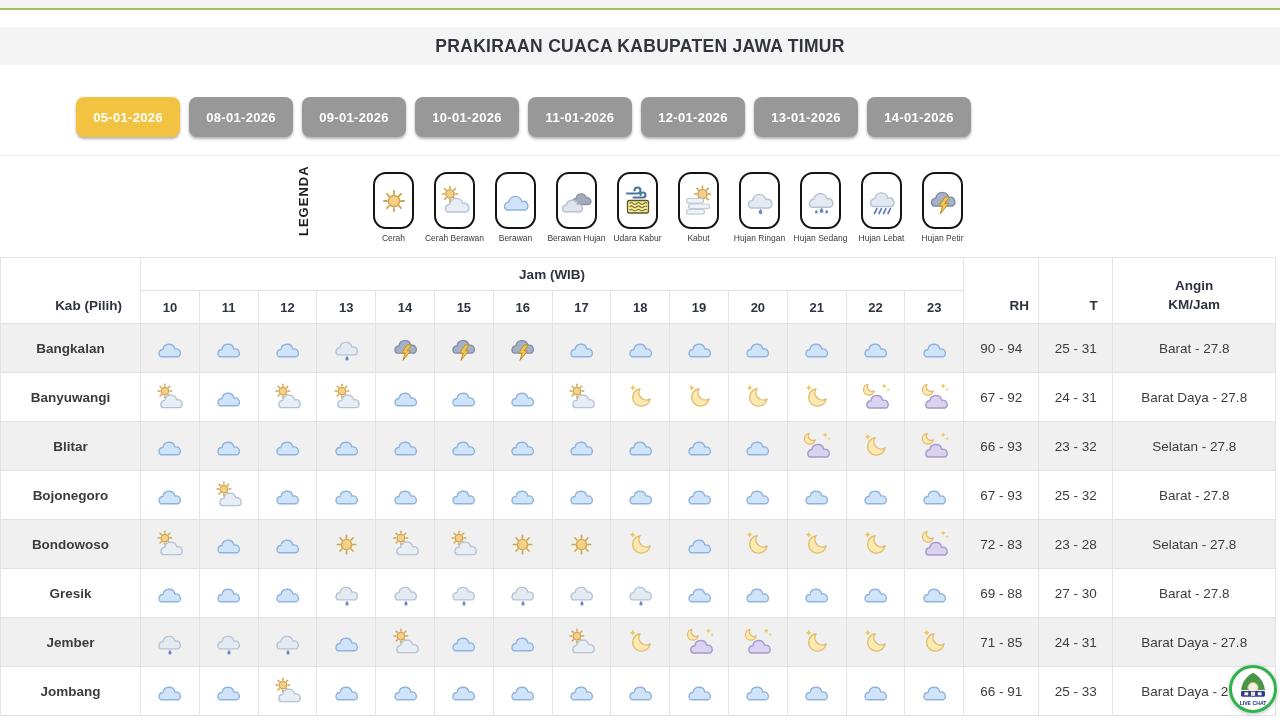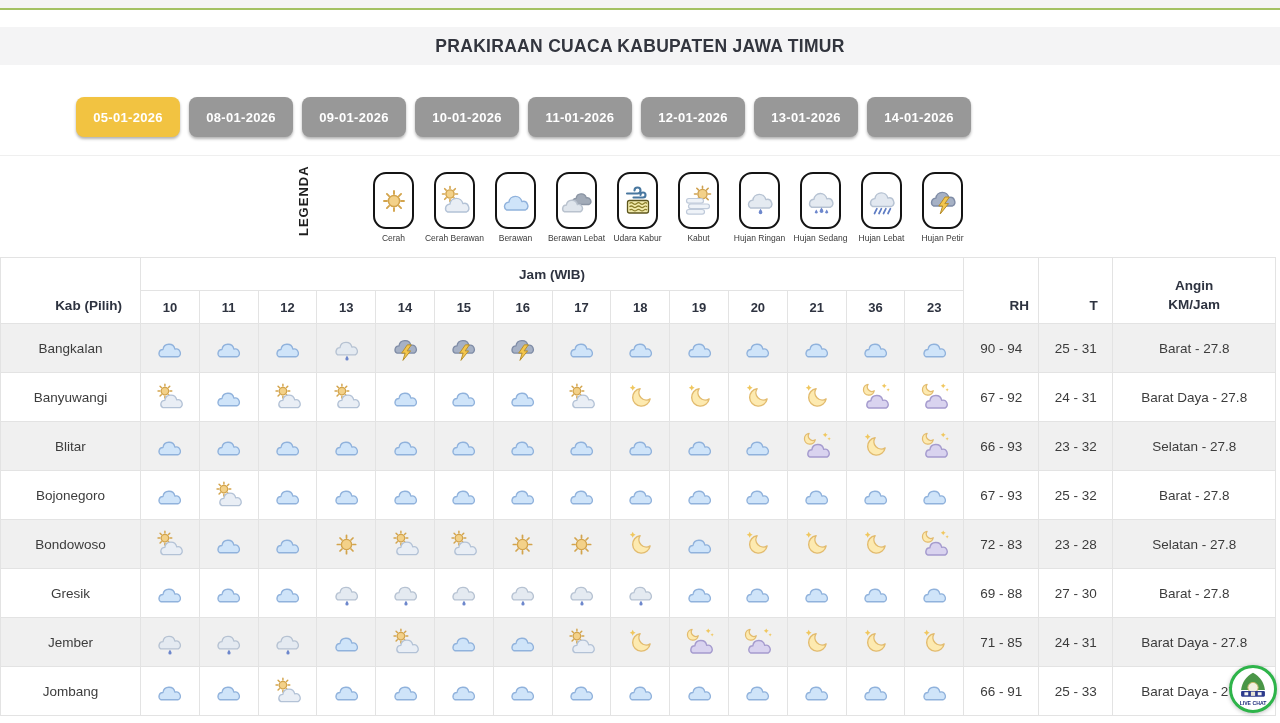--- a/index.html
+++ b/index.html
@@ -56,21 +56,21 @@
     font-size:13px;
   }
   .forecast th, .forecast td { border:1px solid #e3e3e3; padding:0; text-align:center; }
   .forecast thead th { color:#2e3340; font-weight:700; background:#fff; }
   th.jam-h { height:33px; font-size:13.5px; }
   th.kab-h, th.rh-h, th.t-h { vertical-align:bottom; padding-bottom:10px; font-size:13.5px;padding-left:36px; }
   th.angin-h { vertical-align:bottom; padding-bottom:8px; font-size:13.5px; line-height:1.45; }
   tr.hours-row th { height:33px; font-size:13px; }
   .forecast tbody td { height:49px; vertical-align:middle; color:#3c3c3c; font-size:13.5px; }
   .forecast tbody tr.striped { background:#f0f0f0; }
-  td.kab-cell { color:#2626cc; font-weight:400; font-size:13px; cursor:pointer; }
+  td.kab-cell { color:#2626cc; font-weight:700; font-size:13px; cursor:pointer; }
   .wicon svg { width:33px; height:33px; display:block; margin:0 auto; }
   
   .livechat {
     position:absolute; right:3px; bottom:10px; width:48px; height:48px;
     border-radius:50%; background:#fff; border:3px solid #2eb44a;
     display:flex; align-items:center; justify-content:center;
     box-shadow:0 1px 4px rgba(0,0,0,.25); cursor:pointer; overflow:hidden;
   }
   .livechat svg { width:42px; height:42px; }
 </style>
@@ -132,21 +132,21 @@
         <div class="legend-box">
           <svg viewBox="0 0 36 36">
             <g transform="translate(9,2) scale(0.78)">
               <path d="M8 25A4.3 4.3 0 0 1 10.4 17.1A6.6 6.6 0 0 1 23.4 16.6A4.6 4.6 0 0 1 27 25Z" fill="#a2abb8" stroke="#8b95a4" stroke-width="1.8" stroke-linejoin="round"></path>
             </g>
             <g transform="translate(-1.5,7.5) scale(0.85)">
               <path d="M8 25A4.3 4.3 0 0 1 10.4 17.1A6.6 6.6 0 0 1 23.4 16.6A4.6 4.6 0 0 1 27 25Z" fill="#dfe5ec" stroke="#b9c2ce" stroke-width="1.7" stroke-linejoin="round"></path>
             </g>
           </svg>
         </div>
-        <div class="legend-label">Berawan Lebat</div>
+        <div class="legend-label">Berawan Hujan</div>
       </div>
       <div class="legend-item">
         <div class="legend-box">
           <svg viewBox="0 0 36 36">
             <path d="M7 10.5H17.5A3 3 0 1 0 14.5 7.5" fill="none" stroke="#48779f" stroke-width="2.1" stroke-linecap="round"></path>
             <path d="M13.5 14.5H23A2.5 2.5 0 1 0 20.5 12" fill="none" stroke="#48779f" stroke-width="2.1" stroke-linecap="round"></path>
             <rect x="7.5" y="17.5" width="21" height="12.5" rx="2" fill="#f2ebac" stroke="#5d561d" stroke-width="1.3"></rect>
             <path d="M9.5 20.5Q11.3 18.9 13.1 20.5T16.7 20.5T20.3 20.5T23.9 20.5T27 20.5M9.5 23.8Q11.3 22.2 13.1 23.8T16.7 23.8T20.3 23.8T23.9 23.8T27 23.8M9.5 27.1Q11.3 25.5 13.1 27.1T16.7 27.1T20.3 27.1T23.9 27.1T27 27.1" fill="none" stroke="#8a7d2a" stroke-width="1.2"></path>
           </svg>
         </div>
@@ -240,21 +240,21 @@
         <th>12</th>
         <th>13</th>
         <th>14</th>
         <th>15</th>
         <th>16</th>
         <th>17</th>
         <th>18</th>
         <th>19</th>
         <th>20</th>
         <th>21</th>
-        <th>36</th>
+        <th>22</th>
         <th>23</th>
       </tr>
   </thead>
   <tbody id="rows">
       <tr class="striped">
         <td class="kab-cell">Bangkalan</td>
         <td><span class="wicon"><svg viewBox="0 0 36 36">
               <g transform="translate(0.5,2)">
                 <path d="M8 25A4.3 4.3 0 0 1 10.4 17.1A6.6 6.6 0 0 1 23.4 16.6A4.6 4.6 0 0 1 27 25Z" fill="#cfe4f9" stroke="#90b2dc" stroke-width="1.4" stroke-linejoin="round"></path>
               </g>

